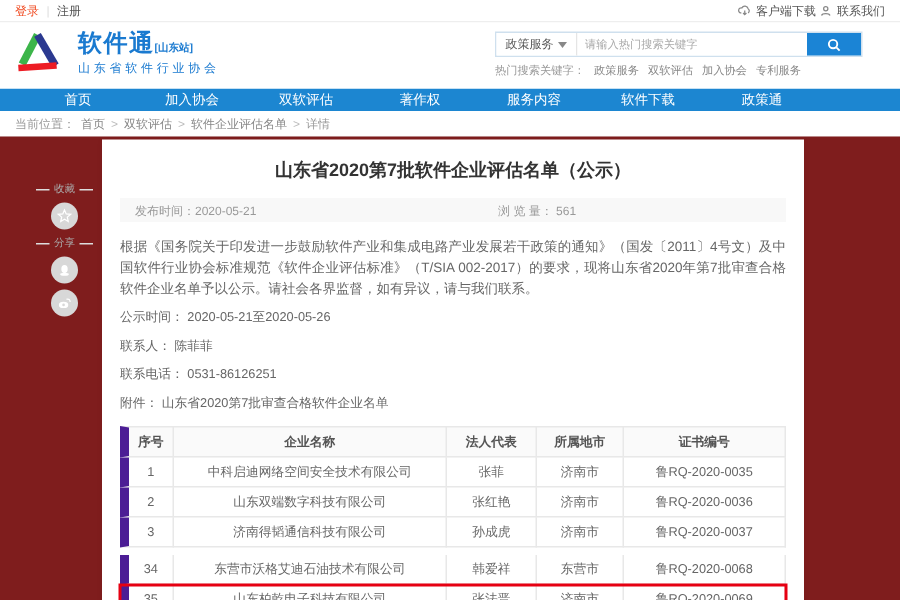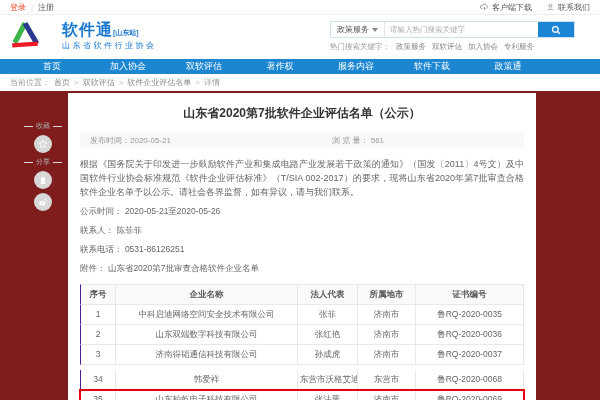--- a/index.html
+++ b/index.html
@@ -6,29 +6,29 @@
   html,body { width:600px; height:400px; overflow:hidden;
     font-family:"Liberation Sans","DejaVu Sans",sans-serif; background:#fff; }
   .page { position:relative; width:600px; height:400px; }
 
   
   .topbar { height:15px; background:#fff; border-bottom:1px solid #eee;
     display:flex; align-items:center; padding:0 10px; font-size:8px; color:#666; }
   .topbar .login { color:#f04b22; cursor:pointer; }
   .topbar .sep { color:#ddd; margin:0 5px; }
   .topbar .register { color:#555; cursor:pointer; }
-  .topbar .right { margin-left:auto; display:flex; align-items:center; gap:14px; }
+  .topbar .right { margin-left:auto; display:flex; align-items:center; gap:2px; }
   .topbar .util { display:flex; align-items:center; gap:3px; color:#555; cursor:pointer; }
   .topbar svg { width:9px; height:9px; stroke:#888; fill:none; stroke-width:1.5; }
 
   
   .header { height:44px; background:#fff; position:relative; }
   .logo { position:absolute; left:8px; top:4px; display:flex; align-items:center; cursor:pointer; }
   .logo-mark { width:34px; height:34px; }
-  .logo-text { margin-left:20px; }
+  .logo-text { margin-left:10px; }
   .logo-title { font-size:16px; font-weight:bold; color:#1a7ad0; letter-spacing:1px; line-height:16px; }
   .logo-station { font-size:7px; color:#1a7ad0; font-weight:bold; }
   .logo-sub { font-size:8px; color:#1a7ad0; letter-spacing:2.5px; margin-top:2px; }
 
   .searchwrap { position:absolute; right:25px; top:6px; width:245px; }
   .searchbar { display:flex; height:17px; border:1px solid #cfe0ee; }
   .search-cat { width:54px; background:#fff; border-right:1px solid #e5e5e5; font-size:8px;
     color:#555; display:flex; align-items:center; justify-content:center; gap:3px; cursor:pointer; }
   .caret { width:0; height:0; border-left:3px solid transparent; border-right:3px solid transparent;
     border-top:4px solid #888; }
@@ -71,21 +71,21 @@
   .metabar .views { margin-left:38%; }
   .para { margin-top:9px; font-size:9px; color:#666; line-height:14px; text-align:justify; }
   .infoline { font-size:8.5px; color:#666; margin-top:7px; }
   .infoline .att-link { color:#666; cursor:pointer; }
 
   
   .etable { margin-top:9px; font-size:8.5px; color:#666; }
   .trow { display:grid; grid-template-columns:36px 182px 60px 58px 1fr; }
   .trow > div { border-bottom:1px solid #e8e8e8; border-right:1px solid #e8e8e8;
     text-align:center; padding:5px 2px; line-height:9px; overflow:hidden; white-space:nowrap; }
-  .trow > div:first-child { border-left:1px solid #4c1d95; }
+  .trow > div:first-child { border-left:6px solid #4c1d95; }
   .thead > div { border-top:1px solid #e8e8e8; background:#fafafa; color:#555; font-weight:bold; }
   .tgap { height:5px; background:#fff; }
   .trow.highlight { outline:2px solid #e60012; outline-offset:-1px; position:relative; z-index:2; }
 </style>
 </head>
 <body>
 
 <div class="page">
 
   <div class="topbar">
@@ -255,22 +255,22 @@
           <div>济南得韬通信科技有限公司</div>
           <div>孙成虎</div>
           <div>济南市</div>
           <div>鲁RQ-2020-0037</div>
         </div>
 
         <div class="tgap"></div>
 
         <div class="trow">
           <div>34</div>
+          <div>东营市沃格艾迪石油技术有限公司</div>
           <div>韩爱祥</div>
-          <div>东营市沃格艾迪石油技术有限公司</div>
           <div>东营市</div>
           <div>鲁RQ-2020-0068</div>
         </div>
         <div class="trow highlight">
           <div>35</div>
           <div>山东柏乾电子科技有限公司</div>
           <div>张法晋</div>
           <div>济南市</div>
           <div>鲁RQ-2020-0069</div>
         </div>

